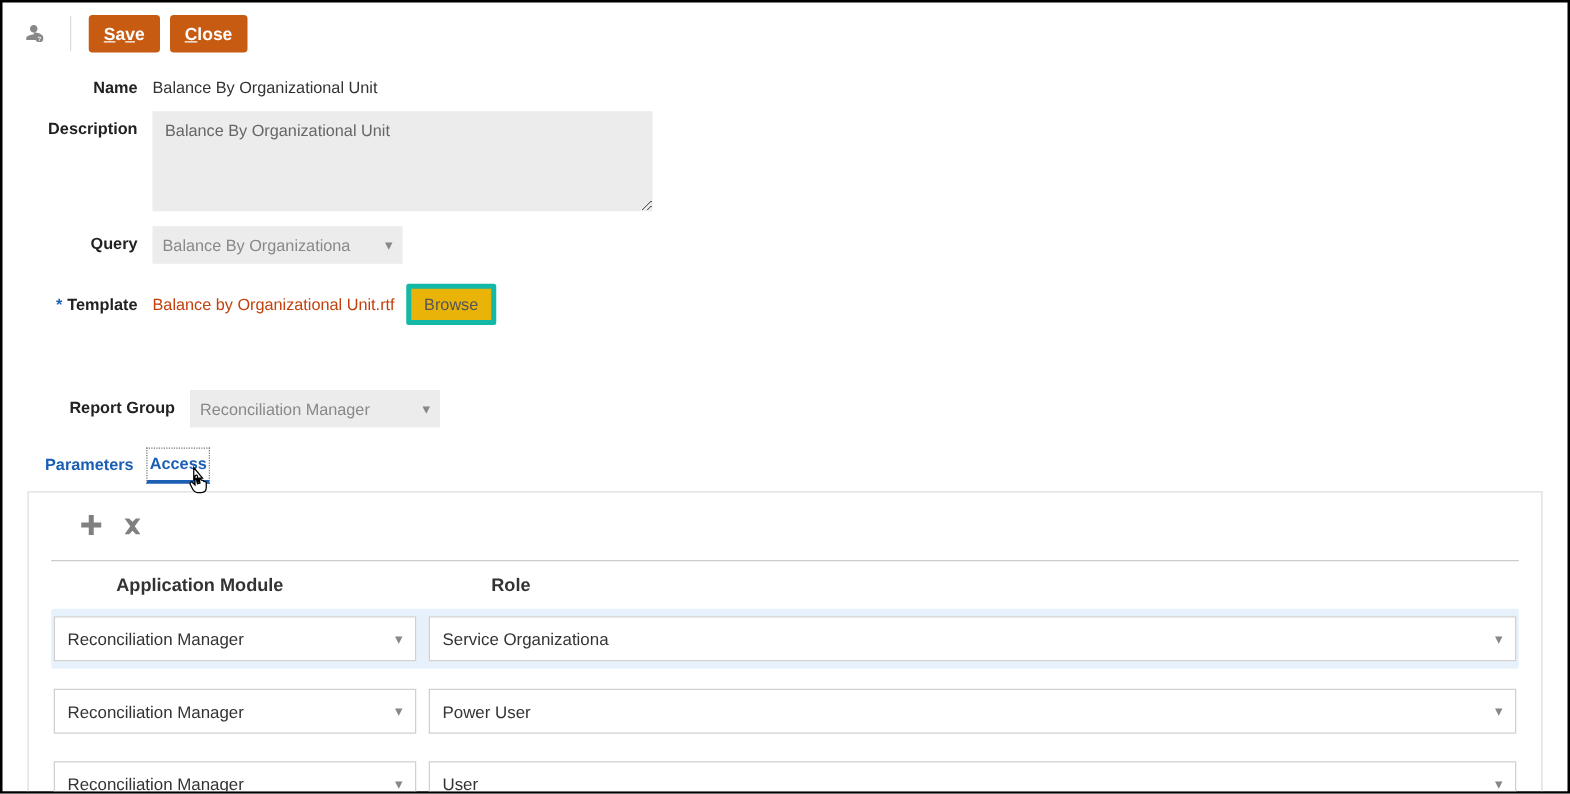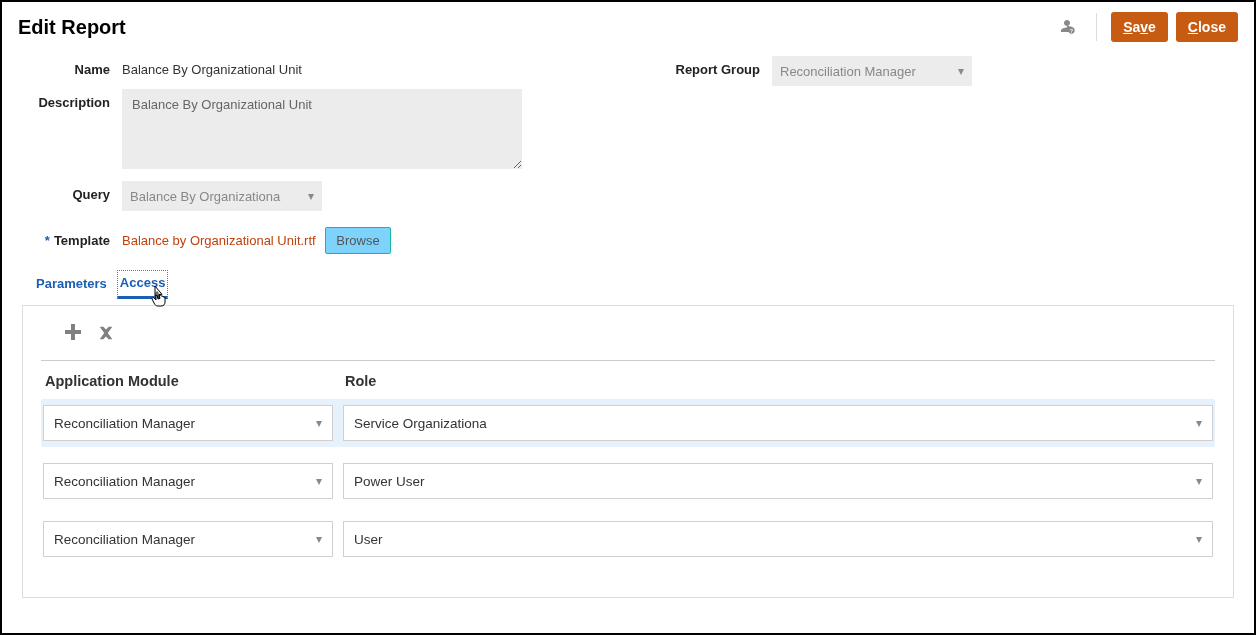--- a/index.html
+++ b/index.html
@@ -5,58 +5,57 @@
   * { box-sizing: border-box; }
   body { margin: 0; font-family: Arial, Helvetica, sans-serif; font-size: 13px; color: #333; background: #fff; }
   .frame { border: 2px solid #000; width: 1256px; height: 635px; position: relative; overflow: hidden; }
   .header { display: flex; align-items: center; padding: 10px 16px 4px 16px; }
   .page-title { font-size: 20px; font-weight: bold; color: #000; flex: 1; }
   .header-right { display: flex; align-items: center; gap: 8px; }
   .user-icon { color: #888; margin-right: 6px; }
   .vsep { width: 1px; height: 28px; background: #ddd; margin: 0 6px; }
   .btn-primary { background: #c75b12; color: #fff; border: none; padding: 7px 12px; font-size: 14px; font-weight: bold; border-radius: 3px; cursor: pointer; text-align: center; }
   .btn-primary .ul { text-decoration: underline; }
-  .form-area { display: flex; padding: 10px 32px 0 20px; gap: 40px; }
+  .form-area { display: flex; padding: 10px 32px 0 20px; gap: 40px; flex-direction: column; }
   .col { flex: 1; }
   .form-row { display: flex; align-items: flex-start; margin-bottom: 12px; }
   .form-label { width: 100px; text-align: right; font-weight: bold; color: #222; padding-top: 6px; padding-right: 12px; font-size: 13px; }
   .form-value { flex: 1; padding-top: 6px; font-size: 13px; color: #333; }
   .textarea { width: 400px; height: 80px; background: #ececec; border: none; padding: 8px 10px; font-family: inherit; font-size: 13px; color: #666; resize: both; }
   .select-disabled { display: inline-flex; align-items: center; background: #ececec; padding: 6px 8px; height: 30px; width: 200px; color: #888; justify-content: space-between; }
   .select-disabled.wide { width: 200px; }
   .chevron-down { font-size: 12px; color: #888; }
   .req-star { color: #1a5fb4; font-weight: bold; margin-right: 4px; }
   .link { color: #c2410c; }
-  .browse-btn { background: #7dd3fc; border: 1px solid #14b8a6; padding: 5px 10px; color: #555; margin-left: 6px; cursor: pointer; border-radius: 2px; font-size: 13px; }
+  .browse-btn { background: #eab308; border: 4px solid #14b8a6; padding: 5px 10px; color: #555; margin-left: 6px; cursor: pointer; border-radius: 2px; font-size: 13px; }
   .check { color: #1a5fb4; font-size: 14px; }
   .tabs { display: flex; align-items: center; gap: 8px; padding: 4px 20px 0 32px; position: relative; }
   .tab { color: #1a5fb4; padding: 4px 2px 6px 2px; cursor: pointer; font-size: 13px; font-weight: bold; }
   .tab.active { border: 1px dotted #777; border-bottom: 3px solid #1a5fb4; }
   .cursor { position: absolute; left: 147px; top: 18px; pointer-events: none; }
   .access-panel { border: 1px solid #ddd; margin: 6px 20px 20px 20px; padding: 12px 18px 24px 18px; }
   .toolbar { display: flex; align-items: center; gap: 14px; padding: 4px 0 8px 22px; font-size: 22px; color: #888; }
   .toolbar .plus, .toolbar .x { cursor: pointer; font-weight: bold; }
   .table-hr { border: none; border-top: 1px solid #ccc; margin: 4px 0 12px 0; }
-  .table-head { display: flex; font-weight: bold; font-size: 14.5px; padding: 0 0 10px 4px; }
+  .table-head { display: flex; font-weight: bold; font-size: 14.5px; padding: 0 0 10px 4px; margin-left: 48px; }
   .col-module { width: 300px; }
   .col-role { flex: 1; }
   .row { display: flex; align-items: center; gap: 10px; padding: 6px 2px; border-radius: 2px; margin-bottom: 10px; }
   .row.selected { background: #e6f1fb; }
   .cell-select { display: flex; align-items: center; justify-content: space-between; border: 1px solid #d0d0d0; background: #fff; height: 36px; padding: 0 10px; font-size: 13.5px; color: #333; cursor: pointer; }
   .cell-select .chev { color: #888; font-size: 12px; }
   .module-cell { width: 290px; }
   .role-cell { flex: 1; }
   .col2 .form-label { width: 130px; }
 </style>
 </head>
 <body>
 <div class="frame">
 
 <div class="header">
-  <div class="page-title">Edit Report</div>
   <div class="header-right">
     <span class="user-icon">
       <svg width="18" height="18" viewBox="0 0 24 24">
             <path fill="#888" d="M12 12c2.2 0 4-1.8 4-4s-1.8-4-4-4-4 1.8-4 4 1.8 4 4 4zm0 2c-2.7 0-8 1.3-8 4v2h11.3a5 5 0 0 1 4.7-6c-1.7-1.3-5.5-2-8-2z"></path>
             <circle cx="18" cy="18" r="4.2" fill="#888"></circle>
             <text x="18" y="21" text-anchor="middle" font-size="6.5" fill="#fff" font-weight="bold">?</text>
           </svg>
     </span>
     <span class="vsep"></span>
     <button class="btn-primary"><span class="ul">S</span>a<span class="ul">v</span>e</button>

